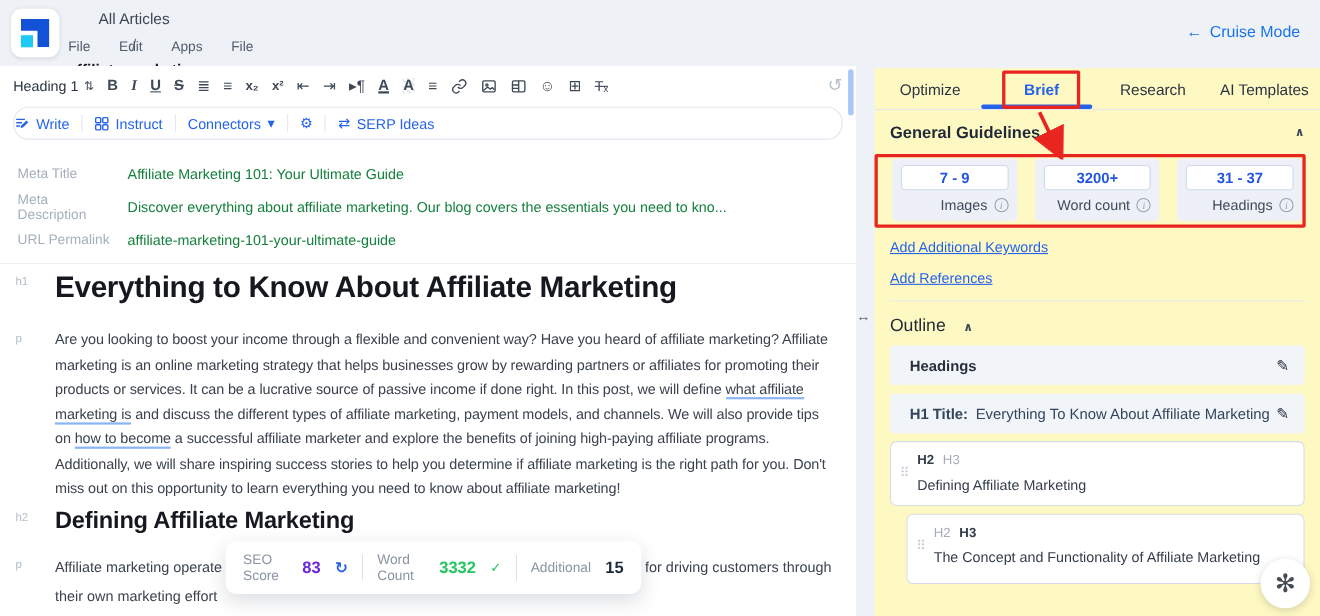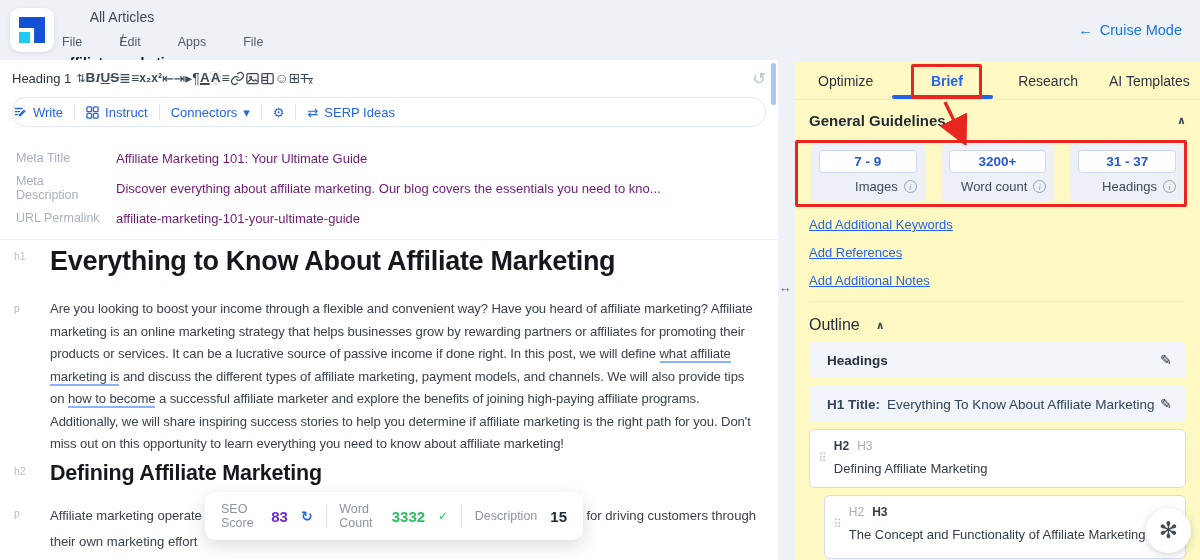--- a/index.html
+++ b/index.html
@@ -20,27 +20,27 @@
   .crumb { position:absolute; left:62px; top:9px; height:22px; display:flex; align-items:center; gap:7px; font-size:14px;flex-direction:column; }
   .crumb .root { color:#3f4754; }
   .crumb .sep { color:#6b7280; }
   .crumb .cur { color:#15181e; font-weight:700; }
   .flag { position:relative; width:21px; height:13px; margin-left:10px; border-radius:1px; overflow:hidden;
     background:repeating-linear-gradient(180deg,#b22234 0 1.9px,#ffffff 1.9px 3.8px); box-shadow:0 0 0 1px rgba(0,0,0,.06) inset;}
   .flag .canton { position:absolute; left:0; top:0; width:9px; height:7px; background:#3c3b6e; }
   .share { margin-left:8px; display:flex; }
   .check-pill { margin-left:10px; width:25px; height:25px; border-radius:50%; background:#e7ebf1;
     display:flex; align-items:center; justify-content:center; color:#33476b; font-size:12px; font-weight:700; }
-  .menus { position:absolute; left:62px; top:35px; display:flex; gap:37px; font-size:12.5px; color:#515c6b; }
+  .menus { position:absolute; left:62px; top:35px; display:flex; gap:26px; font-size:12.5px; color:#515c6b; }
   .menus span { cursor:default; }
   .cruise { position:absolute; right:18px; top:22px; color:#1a73e8; font-size:14.5px; display:flex; gap:7px; align-items:center; }
 
   
   .editor { position:absolute; left:0; top:60px; width:778px; height:500px; background:#fff; }
-  .tb1 { height:36px; display:flex; align-items:center; padding:0 12px; }
+  .tb1 { height:36px; display:flex; align-items:center; padding:0 12px; gap:12px; }
   .blockfmt { display:flex; align-items:center; gap:5px; font-size:13px; color:#2b3442; font-weight:400; }
   .sorticon { font-size:11px; color:#3e4957; }
   .tbi { font-size:13.5px; color:#3e4957; font-weight:700; line-height:1; display:flex; align-items:center; }
   .tbi.it { font-style:italic; font-family:"Liberation Serif",serif; }
   .tbi.un { text-decoration:underline; }
   .tbi.st { text-decoration:line-through; }
   .tbi.sym { font-weight:400; font-size:14px; }
   .tbi.small { font-weight:700; font-size:12px; }
   .tbi.colorA { text-decoration:underline; text-decoration-thickness:2px; }
   .tbi.hlA { background:repeating-linear-gradient(45deg,#e4e8ee 0 2px,#fff 2px 4px); padding:0 1px; }
@@ -49,21 +49,21 @@
   .scrollthumb { position:absolute; right:2px; top:3px; width:5px; height:42px; background:#a9c7f7; border-radius:3px; }
 
   .tb2 { margin:1px 12px 0; height:30px; border:1px solid #e0e6ee; border-radius:14px;
     display:flex; align-items:center; padding:0 0; gap:11px; color:#2563eb; font-size:13px; }
   .tb2 .item { display:flex; align-items:center; gap:6px; }
   .vsep { width:1px; height:16px; background:#e3e8ef; }
 
   .meta { margin-top:16px; }
   .meta-row { height:30px; display:flex; align-items:center; }
   .meta-row .lab { width:100px; padding-left:16px; font-size:12.5px; color:#a6b0bd; }
-  .meta-row .val { font-size:13px; color:#701a75; padding-left:16px; }
+  .meta-row .val { font-size:13px; color:#15803d; padding-left:16px; }
   .meta-div { margin-top:6px; border-top:1px solid #edf0f4; }
 
   .docrow { position:absolute; left:0; right:0; display:flex; }
   .gutter { width:50px; padding-left:14px; padding-top:4px; font-size:10.5px; color:#b3bcc8; flex:0 0 50px; }
   .doc-h1 { font-size:27px; font-weight:700; color:#15181e; letter-spacing:-.3px; }
   .doc-h2 { font-size:21.5px; font-weight:700; color:#15181e; letter-spacing:-.2px; }
   .doc-p { font-size:13.1px; line-height:22.5px; color:#3a424e; width:706px; letter-spacing:-.1px; }
   .doc-p.clip { max-height:158px; overflow:hidden; }
   .doc-p2 { font-size:13.1px; line-height:26px; color:#3a424e; width:706px; }
   .frag-line { display:flex; justify-content:space-between; }
@@ -308,21 +308,21 @@
 
 <div class="statsbar">
   <span class="lbl">SEO Score</span>
   <span class="val seo-val">83</span>
   <span class="refresh">↻</span>
   <span class="sep"></span>
   <span class="lbl">Word Count</span>
   <span class="val wc-val">3332</span>
   <span class="wc-check">✓</span>
   <span class="sep"></span>
-  <span class="lbl">Description</span>
+  <span class="lbl">Additional</span>
   <span class="val rd-val">15</span>
 </div>
 
 <div class="resize-h">↔</div>
 
 <div class="rpanel">
   <div class="tabbar">
     <div class="tab">Optimize</div>
     <div class="tab active">Brief</div>
     <div class="tab">Research</div>
@@ -356,21 +356,20 @@
         <div class="glab">
           <span>Headings</span>
           <span class="info-i">i</span>
         </div>
       </div>
     </div>
 
     <div class="rlinks">
       <a class="rlink">Add Additional Keywords</a>
       <a class="rlink">Add References</a>
-      <a class="rlink">Add Additional Notes</a>
     </div>
 
     <div class="rdiv"></div>
 
     <div class="outline-head">
       <span class="outline-title">Outline</span>
       <span class="chev">∧</span>
     </div>
 
     <div class="orow">

